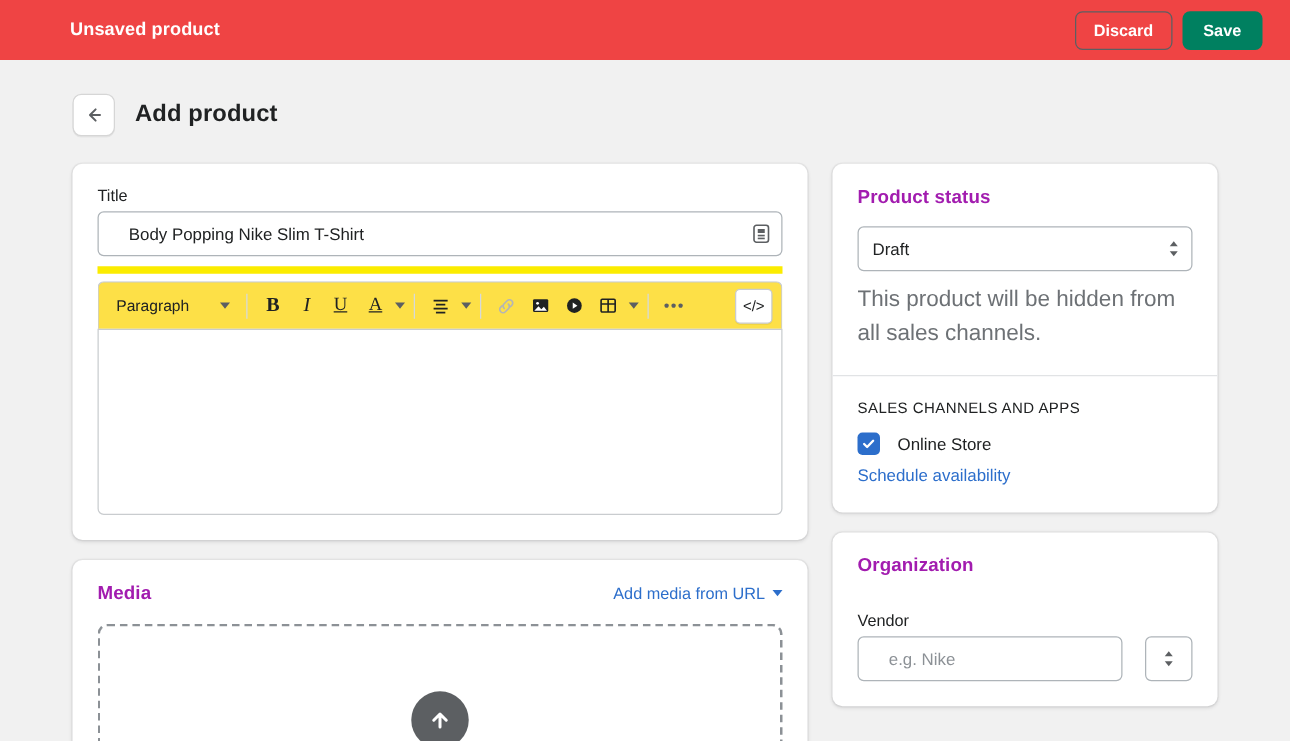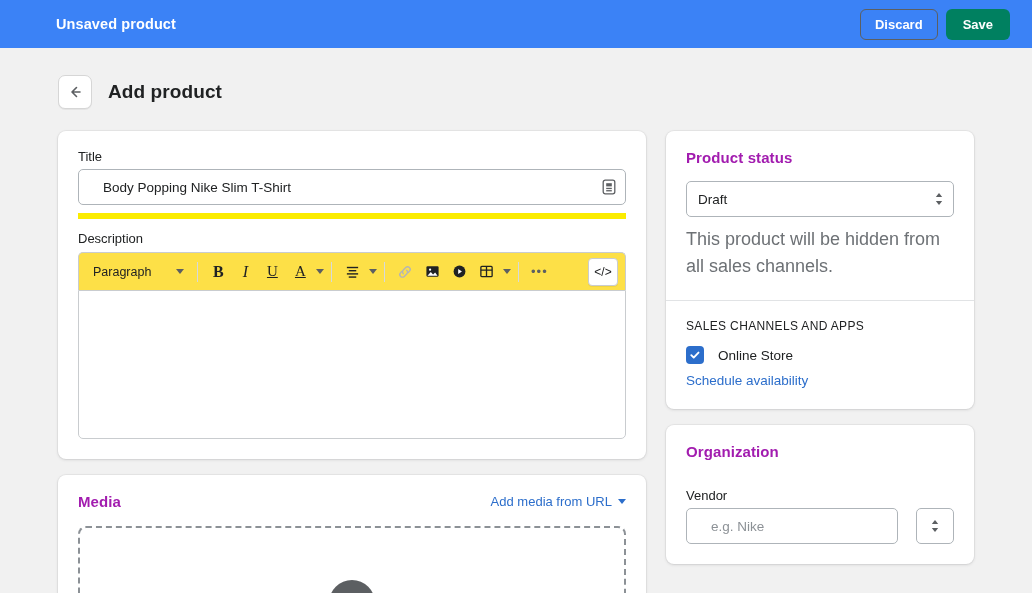--- a/index.html
+++ b/index.html
@@ -8,21 +8,21 @@
     overflow: hidden;
     background: #f1f1f1;
     font-family: "Liberation Sans", sans-serif;
     color: #202223;
     -webkit-font-smoothing: antialiased;
   }
 
   
   .topbar {
     height: 48px;
-    background: #3b82f6;
+    background: #ef4444;
     display: flex;
     align-items: center;
     padding: 0 22px 0 56px;
     position: relative;
     z-index: 5;
   }
   .topbar-title {
     color: #ffffff;
     font-size: 14.5px;
     font-weight: bold;
@@ -331,21 +331,20 @@
             <svg width="14" height="16" viewBox="0 0 14 16" fill="none">
               <rect x="1.2" y="1.2" width="11.6" height="13.6" rx="2" stroke="#5c5f62" stroke-width="1.3"></rect>
               <rect x="4.2" y="4.2" width="5.6" height="3.2" fill="#5c5f62"></rect>
               <rect x="4.2" y="8.8" width="5.6" height="1.3" fill="#5c5f62"></rect>
               <rect x="4.2" y="11.1" width="5.6" height="1.3" fill="#5c5f62"></rect>
             </svg>
           </span>
         </div>
         <div class="highlight-bar"></div>
 
-        <label class="field-label" style="margin-top:12px;">Description</label>
 
         <div class="editor">
           <div class="editor-toolbar">
 
             <div class="tb-select">
               <span>Paragraph</span>
               <span class="caret"></span>
             </div>
 
             <div class="tb-sep"></div>

